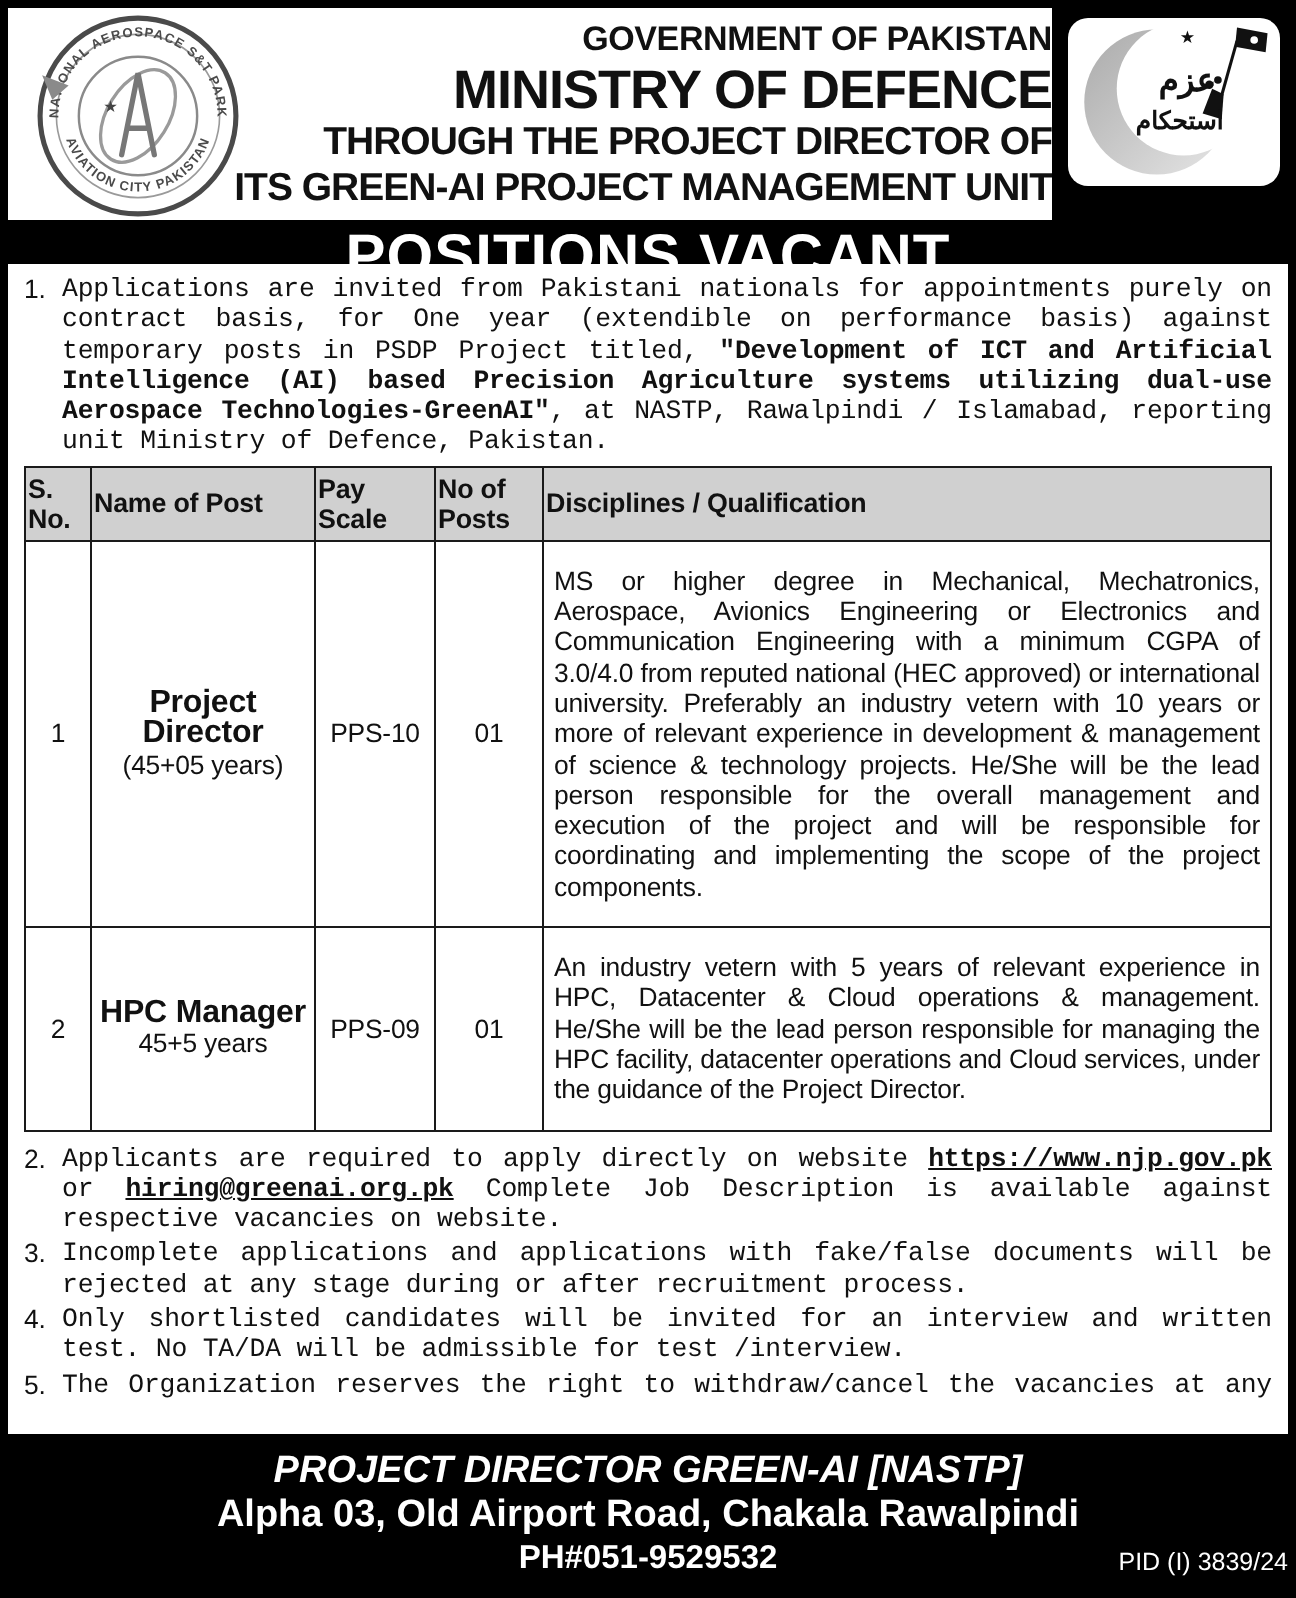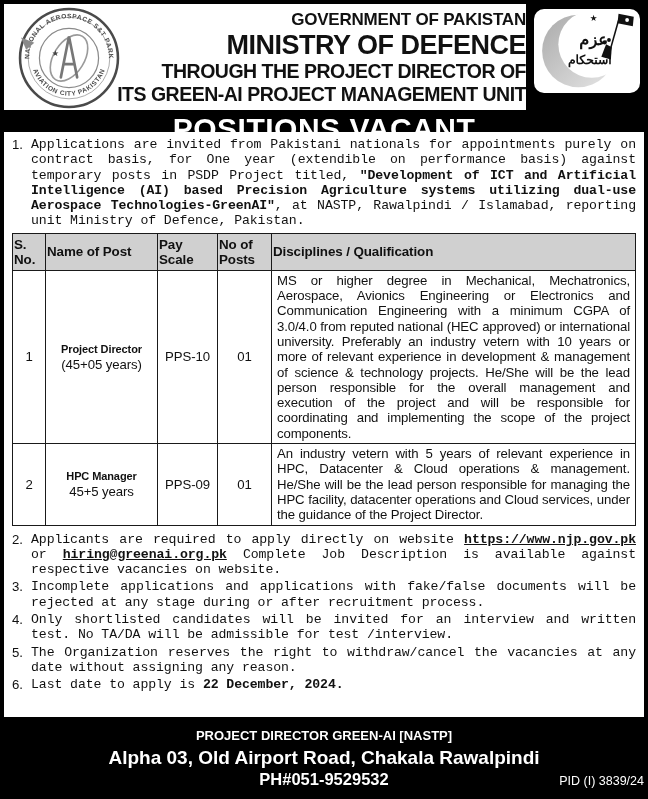--- a/index.html
+++ b/index.html
@@ -46,30 +46,30 @@
   .numbered .txt{ flex:1; text-align:justify;font-family:Liberation Mono, monospace; }
   .bold{ font-weight:bold; }
   .link{ font-weight:bold; text-decoration:underline; color:#111; cursor:pointer; }
   
   table{ width:100%; border-collapse:collapse; table-layout:fixed; margin:4px 0 6px 0; }
   th,td{ border:1.5px solid #1a1a1a; vertical-align:middle; }
   th{ background:#d0d0d0; font-size:13.4px; line-height:15px; padding:3px 1px; text-align:left; }
   td{ padding:1px 3px; }
   .c-sno,.c-pay,.c-posts{ text-align:center; }
   .c-post{ text-align:center; }
-  .post-title{ font-weight:bold; font-size:11px; display:block; }
+  .post-title{ font-weight:bold; font-size:16px; display:block; }
   .post-sub{ display:block; }
-  .c-qual{ text-align:justify; padding:2px 5px; }
+  .c-qual{ text-align:justify; padding:12px 5px; }
   
   .footer{
     position:absolute; left:0; right:0; bottom:0;
     height:78px; background:#000; color:#fff;
     text-align:center; padding-top:7px; z-index:5;
   }
-  .f-line1{ font-size:13px; font-weight:bold; line-height:23px; }
+  .f-line1{ font-size:19px; font-weight:bold; line-height:23px;font-style:italic; }
   .f-line2{ font-size:19px;   font-weight:bold; line-height:21px; }
   .f-line3{ font-size:16.5px; font-weight:bold; line-height:22px; }
   .f-pid{
     position:absolute; right:0; bottom:7px;
     font-size:12.5px; font-weight:normal;
   }
 </style>
 </head>
 <body>
 

